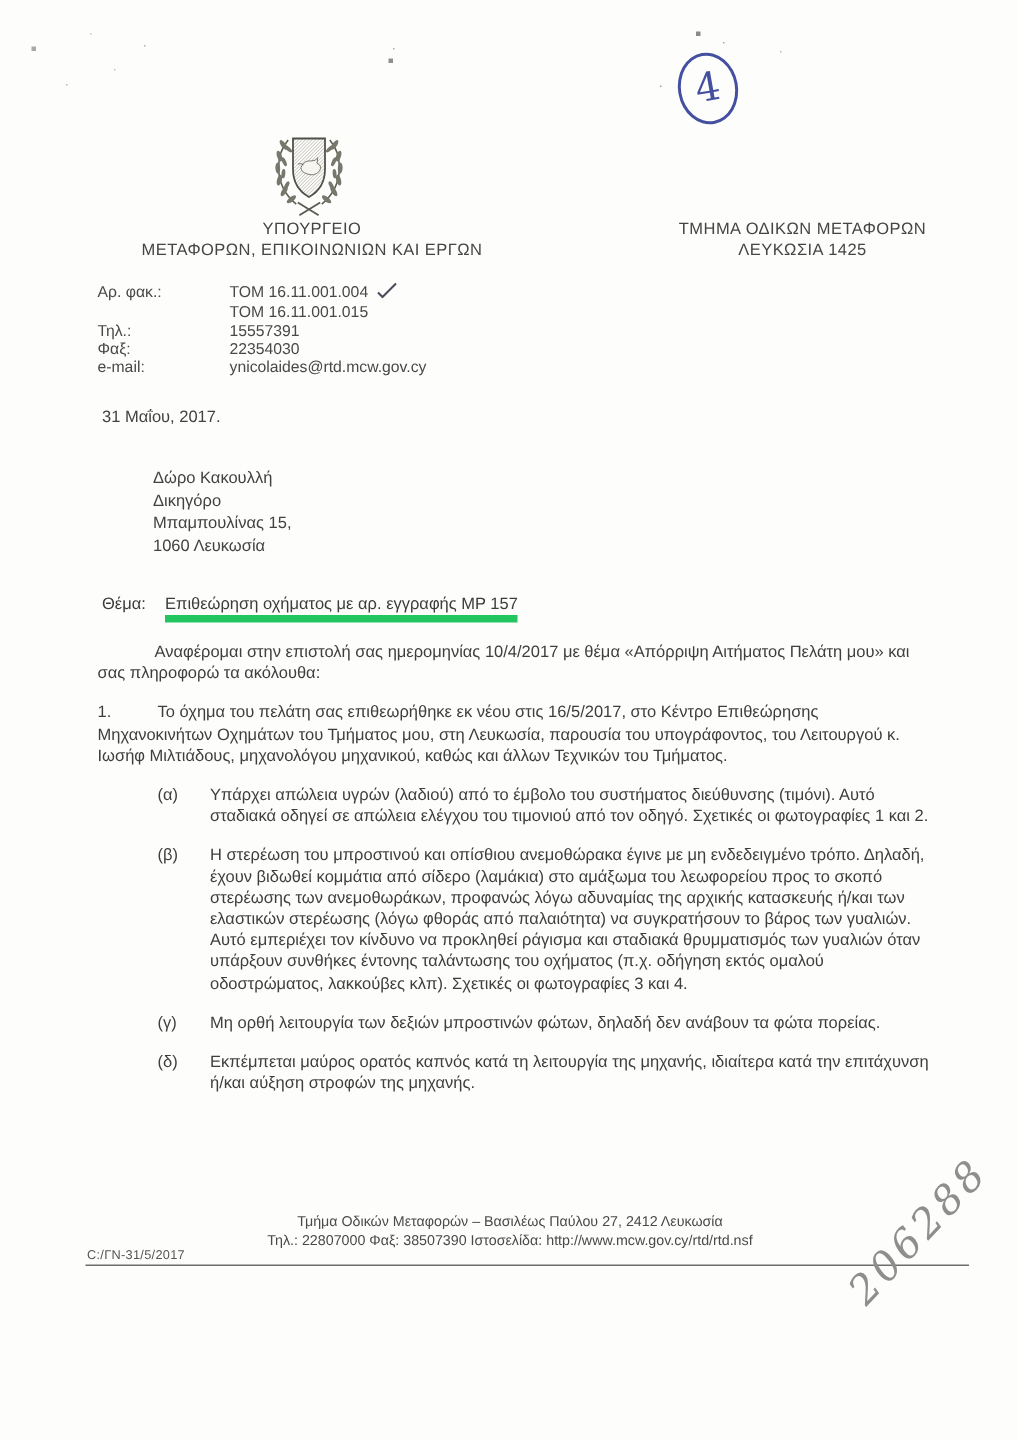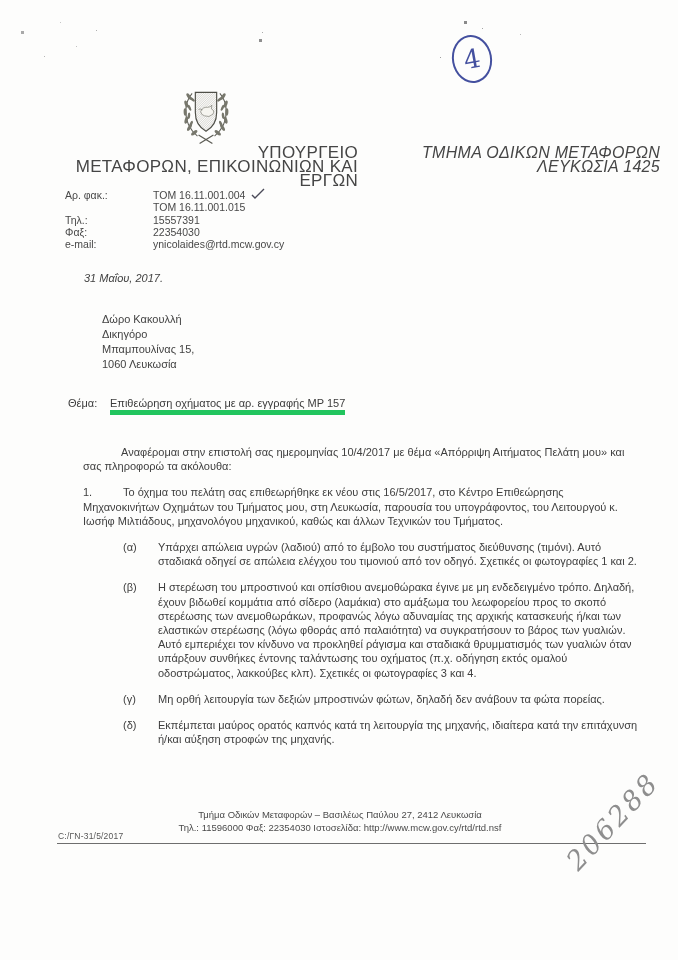--- a/index.html
+++ b/index.html
@@ -22,40 +22,40 @@
   .pagenum{
     position:absolute;left:452px;top:35px;width:36px;height:44px;
     border:2px solid #44509f;border-radius:50%;
     display:flex;align-items:center;justify-content:center;
     transform:rotate(-10deg);
     color:#44509f;font-size:26px;font-family:"DejaVu Serif",serif;
   }
   
   .emblem{position:absolute;left:174px;top:76px;width:64px;height:86px;}
   
-  .ministry{position:absolute;left:58px;top:146px;width:300px;text-align:right;
-    font-size:17px;line-height:14px;letter-spacing:.3px;color:#454545;}
-  .department{position:absolute;left:410px;top:146px;width:250px;text-align:right;
-    font-size:16px;line-height:14px;letter-spacing:.3px;color:#454545;font-style:italic;}
+  .ministry{position:absolute;left:58px;top:146px;width:300px;text-align:center;
+    font-size:11px;line-height:14px;letter-spacing:.3px;color:#454545;}
+  .department{position:absolute;left:410px;top:146px;width:250px;text-align:center;
+    font-size:11px;line-height:14px;letter-spacing:.3px;color:#454545;}
   
   .contact{position:absolute;left:65px;top:188px;font-size:10.5px;line-height:12.3px;color:#484848;}
   .contact .row{display:flex;align-items:center;}
   .contact .lbl{width:57px;flex-shrink:0;}
   .contact .val{white-space:nowrap;margin-left:31px;}
   .tick{display:inline-block;margin-left:6px;vertical-align:1px;}
   
-  .date{position:absolute;left:84px;top:272px;font-size:11px;color:#424242;font-style:italic;}
+  .date{position:absolute;left:68px;top:272px;font-size:11px;color:#424242;}
   .recipient{position:absolute;left:68px;top:312px;font-size:11px;line-height:15px;color:#424242;margin-left:34px;}
   
   .subject{position:absolute;left:68px;top:397px;font-size:11px;color:#3c3c3c;}
   .subject .sublbl{display:inline-block;width:42px;}
   .subject .subtxt{border-bottom:5px solid #22c55e;padding-bottom:1px;}
   
-  .bodycol{position:absolute;left:65px;top:445px;width:558px;
-    font-size:11px;line-height:14.2px;color:#3e3e3e;margin-left:18px;}
+  .bodycol{position:absolute;left:65px;top:428px;width:558px;
+    font-size:11px;line-height:14.2px;color:#3e3e3e;}
   .intro{margin:0 0 12px 0;text-indent:38px;}
   .numitem{margin:0 0 12px 0;}
   .numitem .no{display:inline-block;width:40px;text-indent:0;}
   .subitems{padding-left:40px;}
   .subitem{display:flex;margin-bottom:12px;}
   .subitem .slbl{width:35px;flex-shrink:0;}
   .subitem .stxt{flex:1;}
   
   .footer-rule{position:absolute;left:57px;right:32px;top:843px;border-top:1px solid #6e6e6e;}
   .footer-ref{position:absolute;left:58px;top:831px;font-size:8.5px;color:#565656;letter-spacing:.2px;}
@@ -200,18 +200,18 @@
         <span class="stxt">Εκπέμπεται μαύρος ορατός καπνός κατά τη λειτουργία της μηχανής, ιδιαίτερα κατά την επιτάχυνση ή/και αύξηση στροφών της μηχανής.</span>
       </div>
     </div>
   </div>
 
   <div class="footer-ref">C:/ΓΝ-31/5/2017</div>
   <div class="footer-rule"></div>
 
   <div class="footer-text">
     <div>Τμήμα Οδικών Μεταφορών – Βασιλέως Παύλου 27, 2412 Λευκωσία</div>
-    <div>Τηλ.: 11596000   Φαξ: 22354030   Ιστοσελίδα: http://www.mcw.gov.cy/rtd/rtd.nsf</div>
+    <div>Τηλ.: 22807000   Φαξ: 38507390   Ιστοσελίδα: http://www.mcw.gov.cy/rtd/rtd.nsf</div>
   </div>
 
   <div class="docnum">206288</div>
 
 </div>
 
 </body></html>

